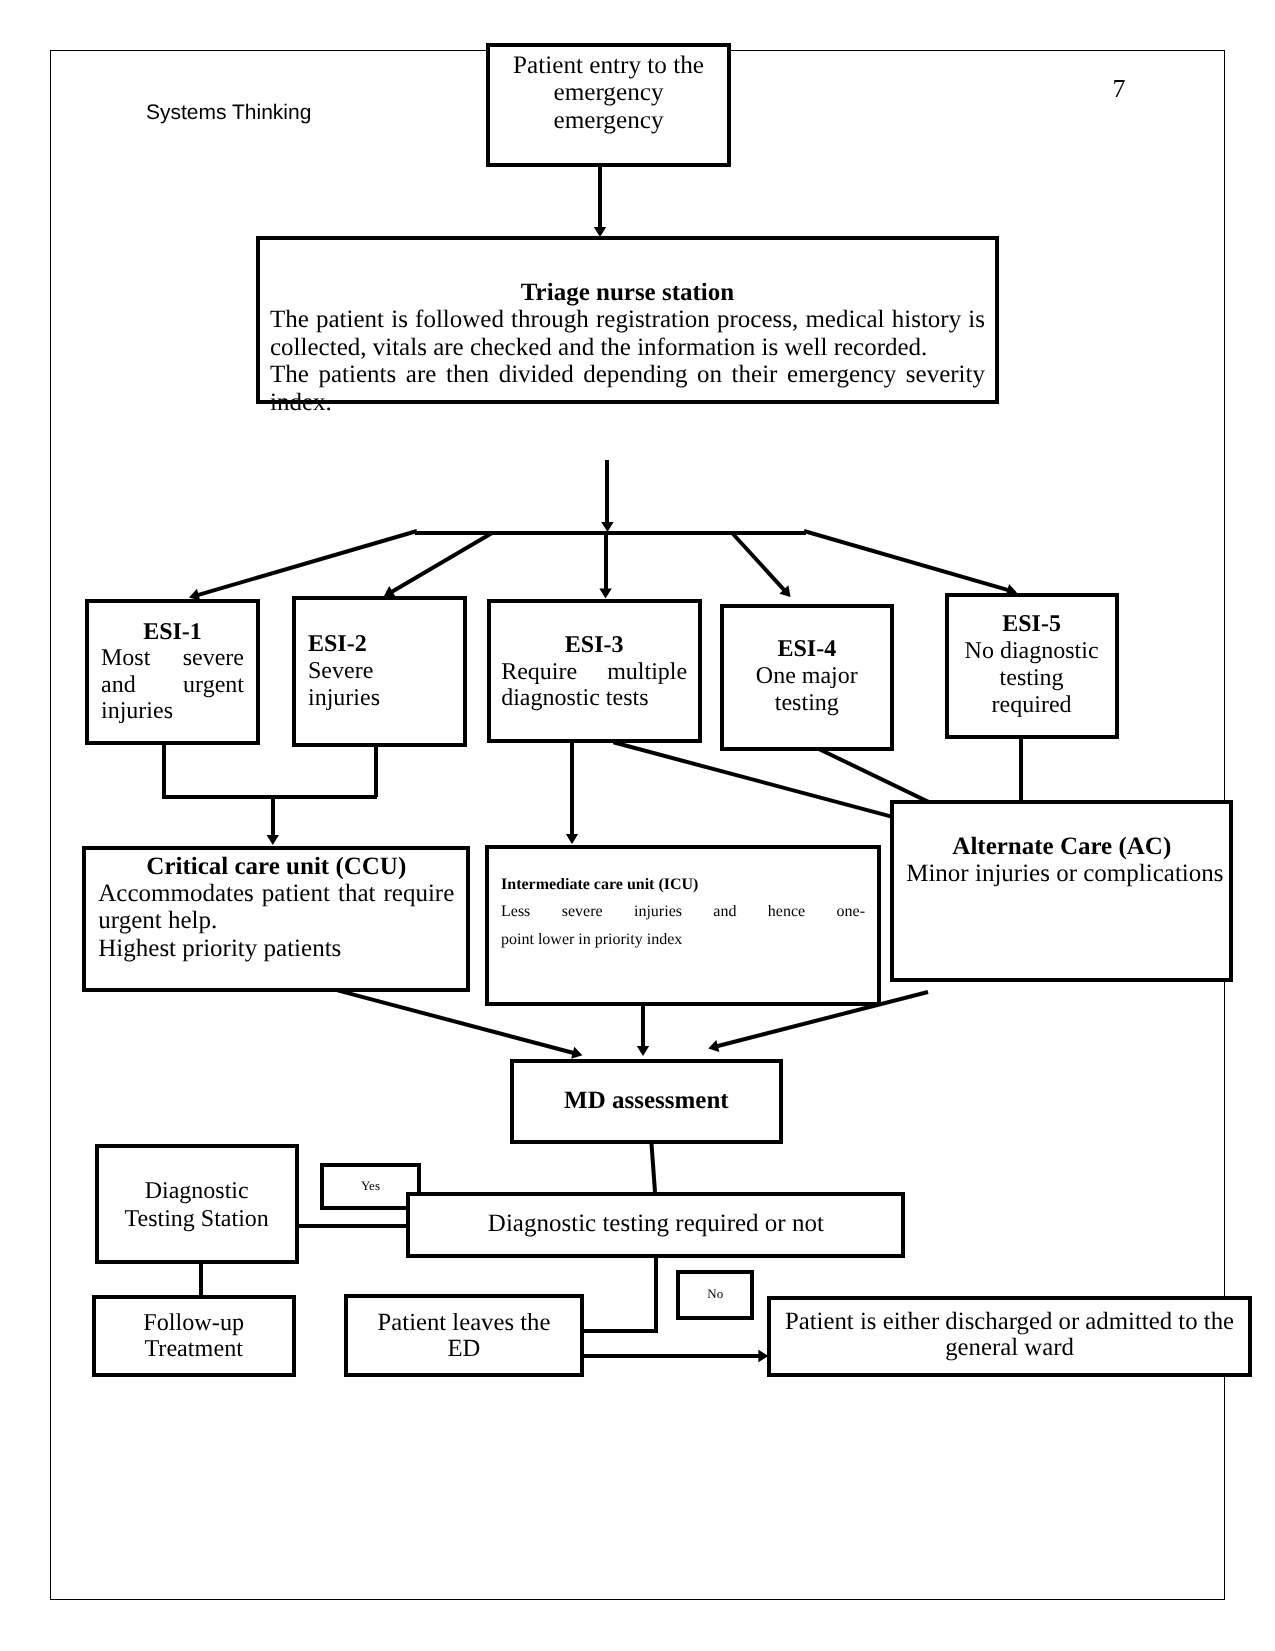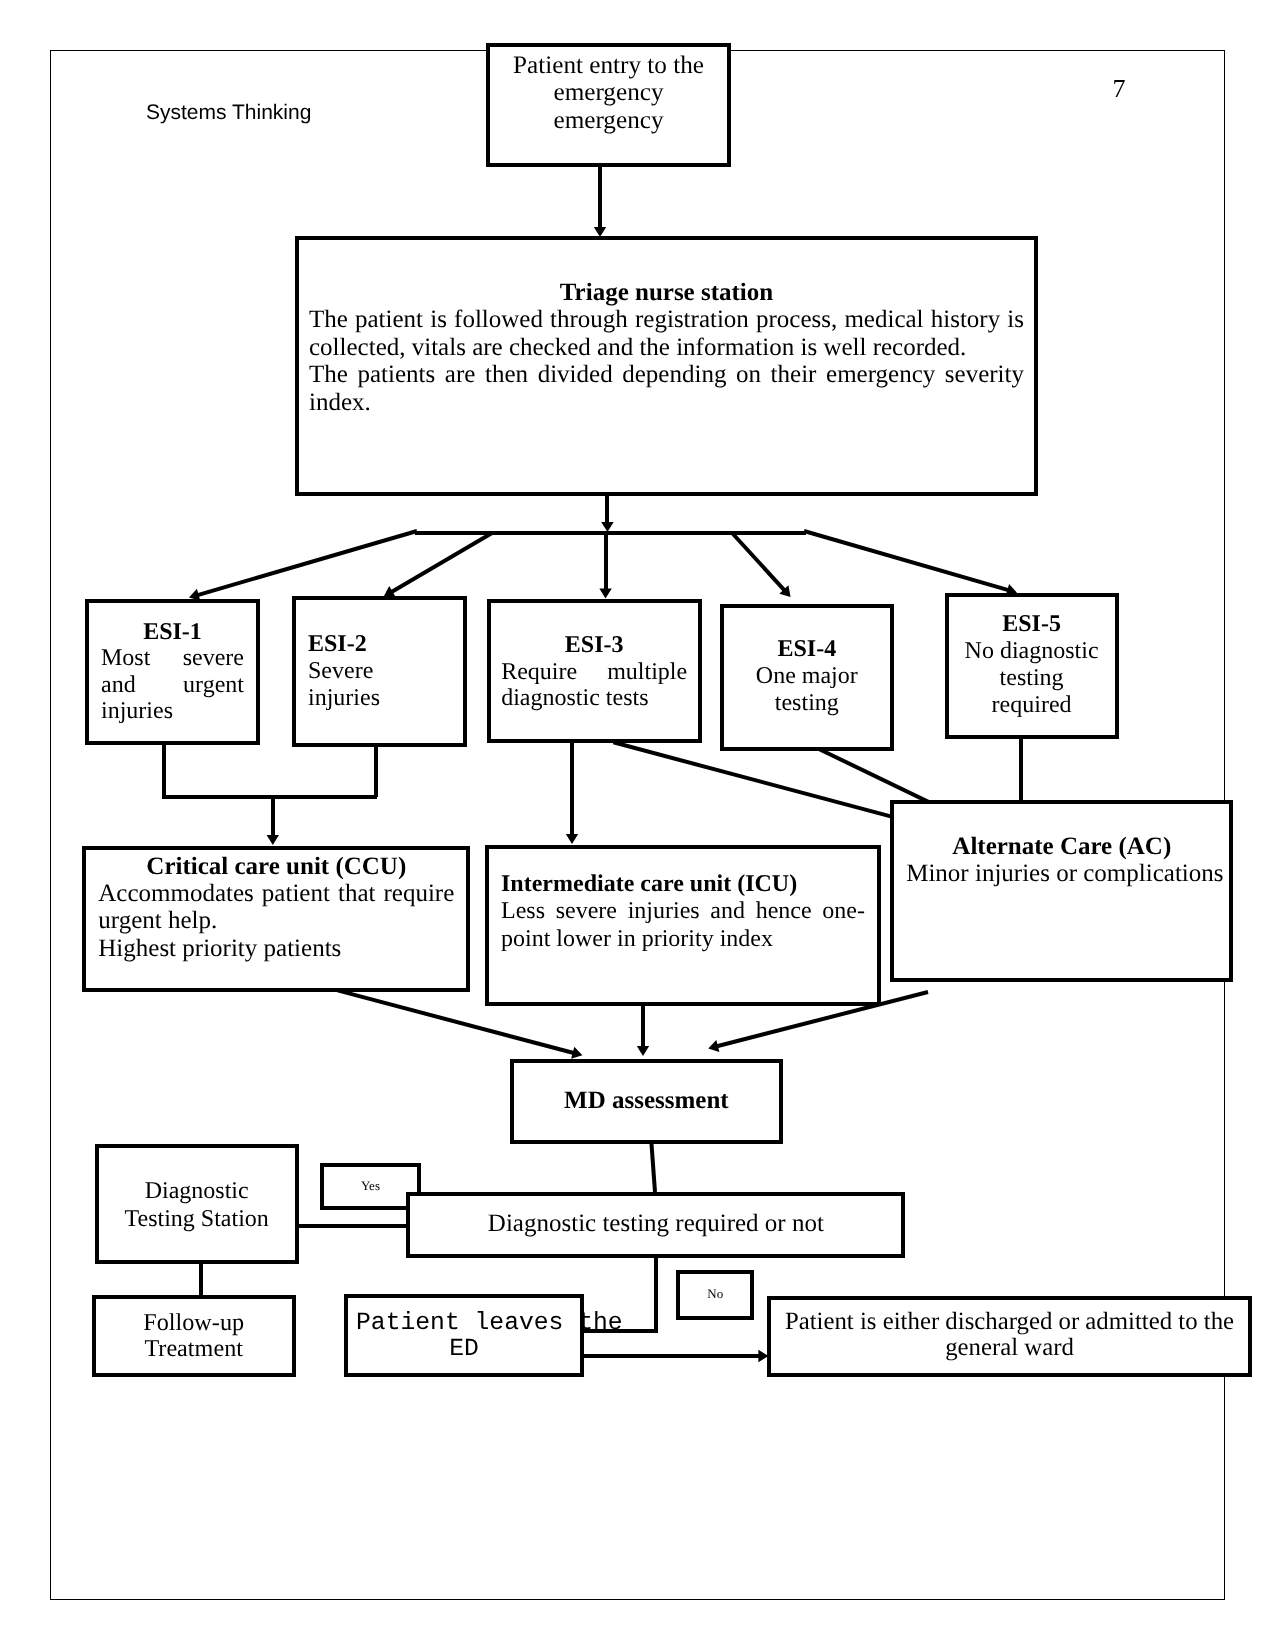--- a/index.html
+++ b/index.html
@@ -97,21 +97,21 @@
   </svg>
 
   <div class="box" id="n-entry" style="left:486px;top:42.8px;width:245px;height:124px;font-size:25.2px;line-height:27.6px;">
     <div style="padding-top:5px;">
       <div class="c">Patient entry to the</div>
       <div class="c">emergency</div>
       <div class="c">emergency</div>
     </div>
   </div>
 
-  <div class="box" id="n-triage" style="left:256px;top:236px;width:743px;height:260px;font-size:25px;line-height:27.4px;margin-left:39px;">
+  <div class="box" id="n-triage" style="left:256px;top:236px;width:743px;height:168px;font-size:25px;line-height:27.4px;">
     <div style="padding:39px 10px 0 10px;">
       <div class="ttl">Triage nurse station</div>
       <div class="jl">The patient is followed through registration process, medical history is</div>
       <div class="l">collected, vitals are checked and the information is well recorded.</div>
       <div class="jl">The patients are then divided depending on their emergency severity</div>
       <div class="l">index.</div>
     </div>
   </div>
 
   <div class="box" id="n-esi1" style="left:85px;top:599px;width:175px;height:146px;font-size:24px;line-height:26.4px;">
@@ -153,21 +153,21 @@
   </div>
 
   <div class="box" id="n-ccu" style="left:82.3px;top:846px;width:388px;height:146px;font-size:25px;line-height:27.2px;">
     <div style="padding:3px 12px 0 12px;">
       <div class="ttl">Critical care unit (CCU)</div>
       <div class="jl">Accommodates patient that require</div>
       <div class="l">urgent help.</div>
       <div class="l">Highest priority patients</div>
     </div>
   </div>
-  <div class="box" id="n-icu" style="left:485px;top:845px;width:396px;height:161px;font-size:24px;line-height:27.4px;">
+  <div class="box" id="n-icu" style="left:485px;top:845px;width:396px;height:161px;font-size:16px;line-height:27.4px;">
     <div style="padding:22px 12px 0 12px;">
       <div class="l" style="font-weight:bold;">Intermediate care unit (ICU)</div>
       <div class="jl">Less severe injuries and hence one-</div>
       <div class="l">point lower in priority index</div>
     </div>
   </div>
   <div class="box" id="n-ac" style="left:890.2px;top:800px;width:343.2px;height:182px;font-size:25px;line-height:27.4px;">
     <div style="padding:29px 12px 0 12px;">
       <div class="ttl">Alternate Care (AC)</div>
       <div class="c">Minor injuries or complications</div>
@@ -196,21 +196,21 @@
       <div class="c">Diagnostic testing required or not</div>
     </div>
   </div>
   <div class="box" id="n-followup" style="left:91.7px;top:1294.9px;width:204px;height:82px;font-size:24.2px;line-height:25.7px;">
     <div style="padding:11px 8px 0 8px;">
       <div class="c">Follow-up</div>
       <div class="c">Treatment</div>
     </div>
   </div>
   <div class="box" id="n-leaves" style="left:344px;top:1294.4px;width:240px;height:83px;font-size:24.7px;line-height:26px;">
-    <div style="padding:12px 8px 0 8px;font-family:Liberation Mono, monospace;">
+    <div style="padding:12px 8px 0 8px;">
       <div class="c">Patient leaves the</div>
       <div class="c">ED</div>
     </div>
   </div>
   <div class="box" id="n-no" style="left:676.3px;top:1269.9px;width:78px;height:50px;font-size:13px;line-height:14px;">
     <div style="padding-top:13px;">
       <div class="c">No</div>
     </div>
   </div>
   <div class="box" id="n-discharge" style="left:767px;top:1295.8px;width:485px;height:81px;font-size:24.8px;line-height:26px;">

